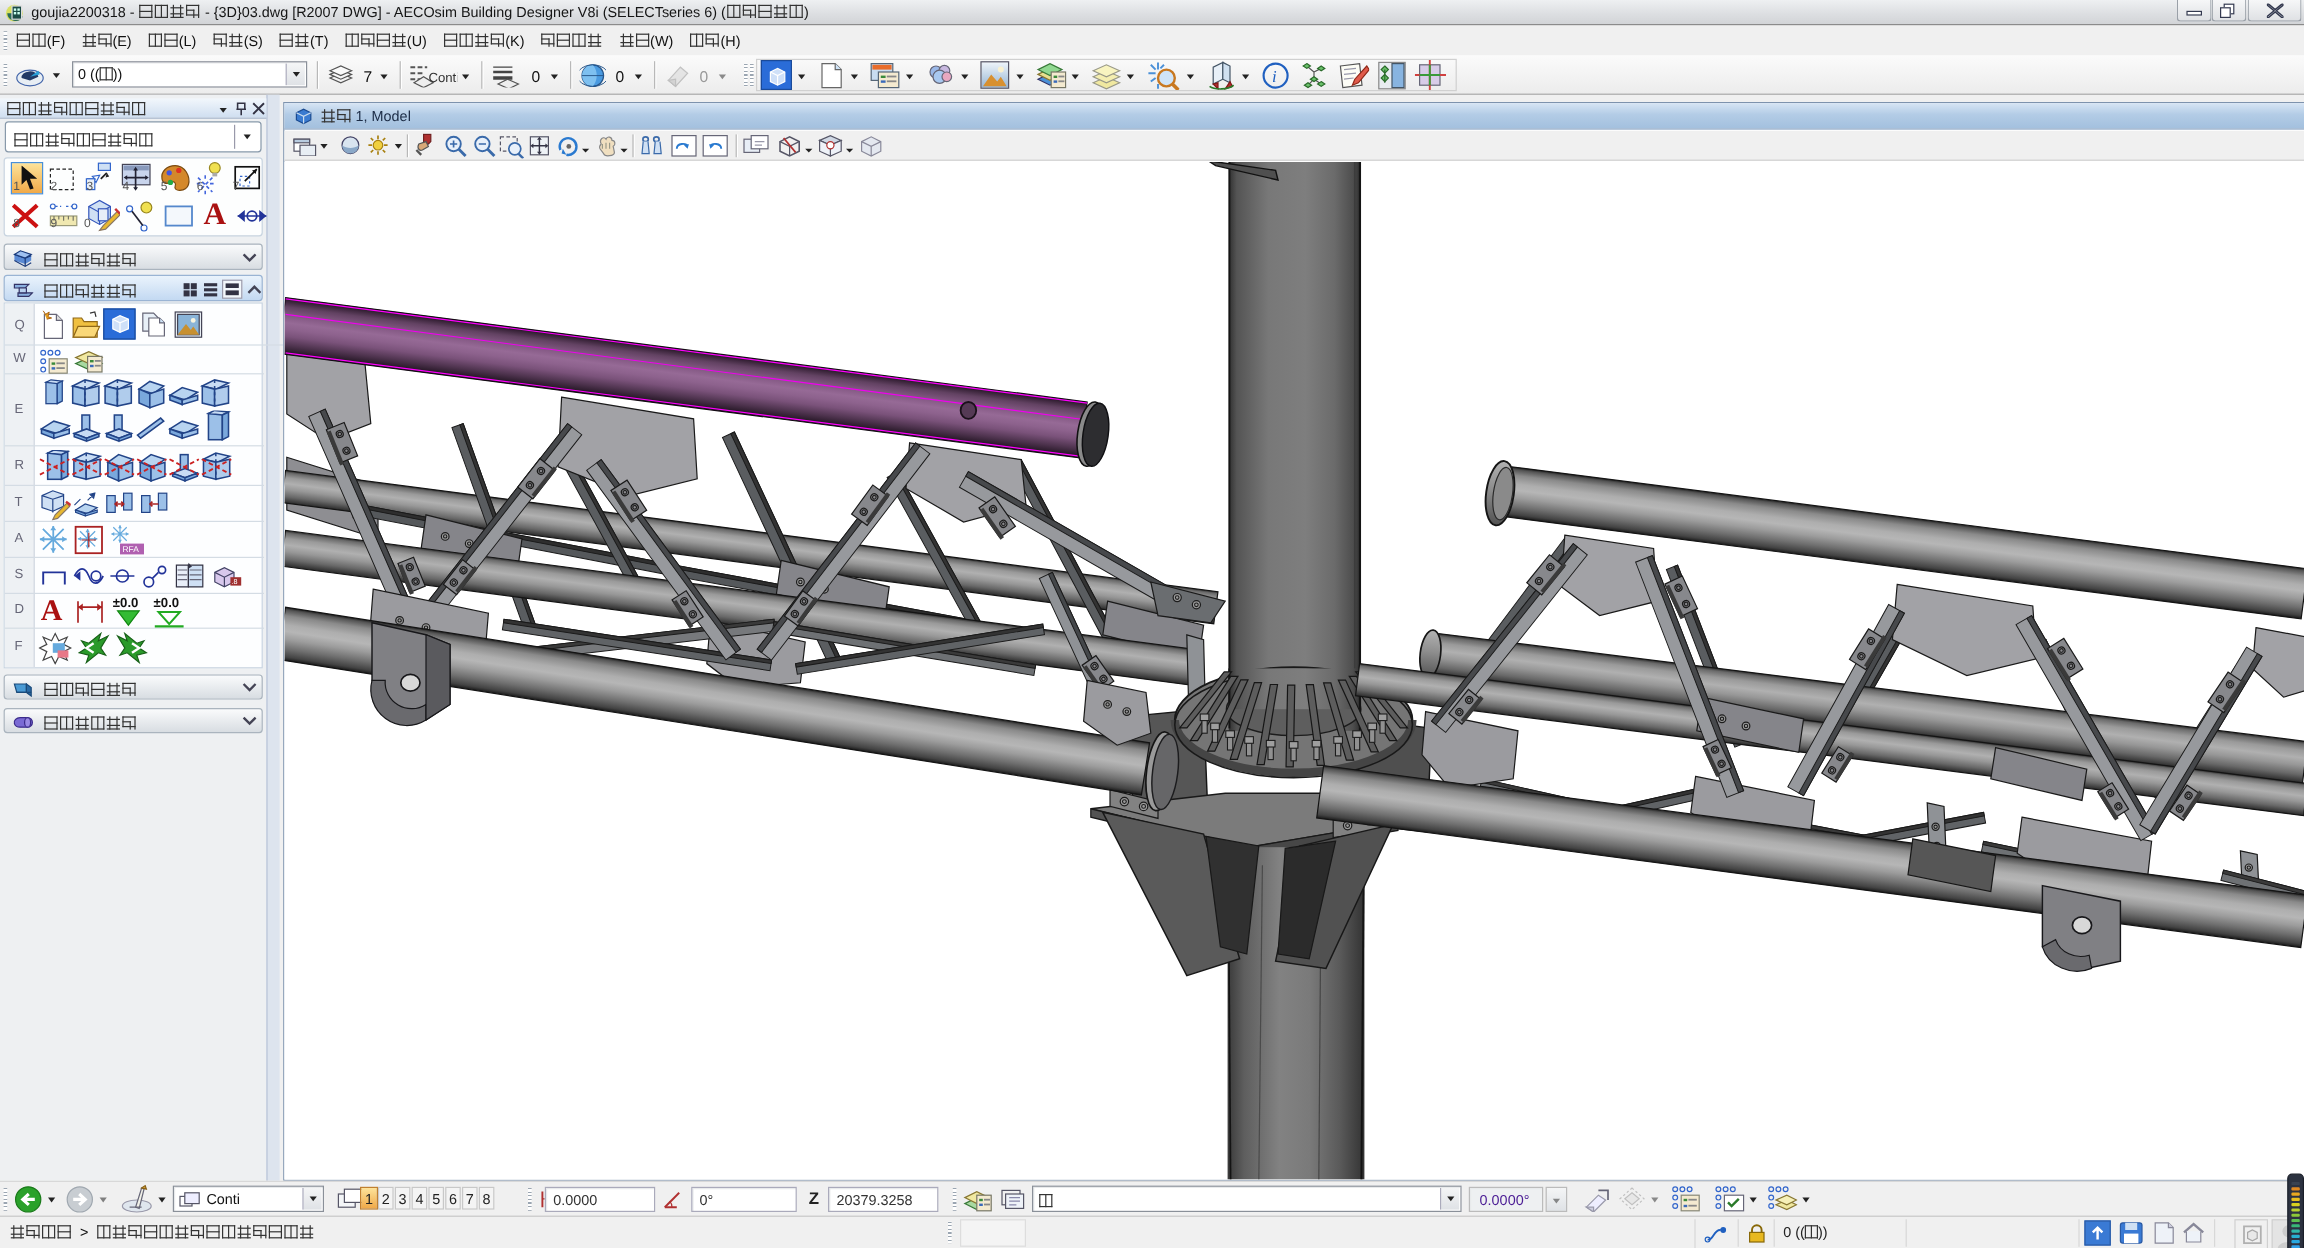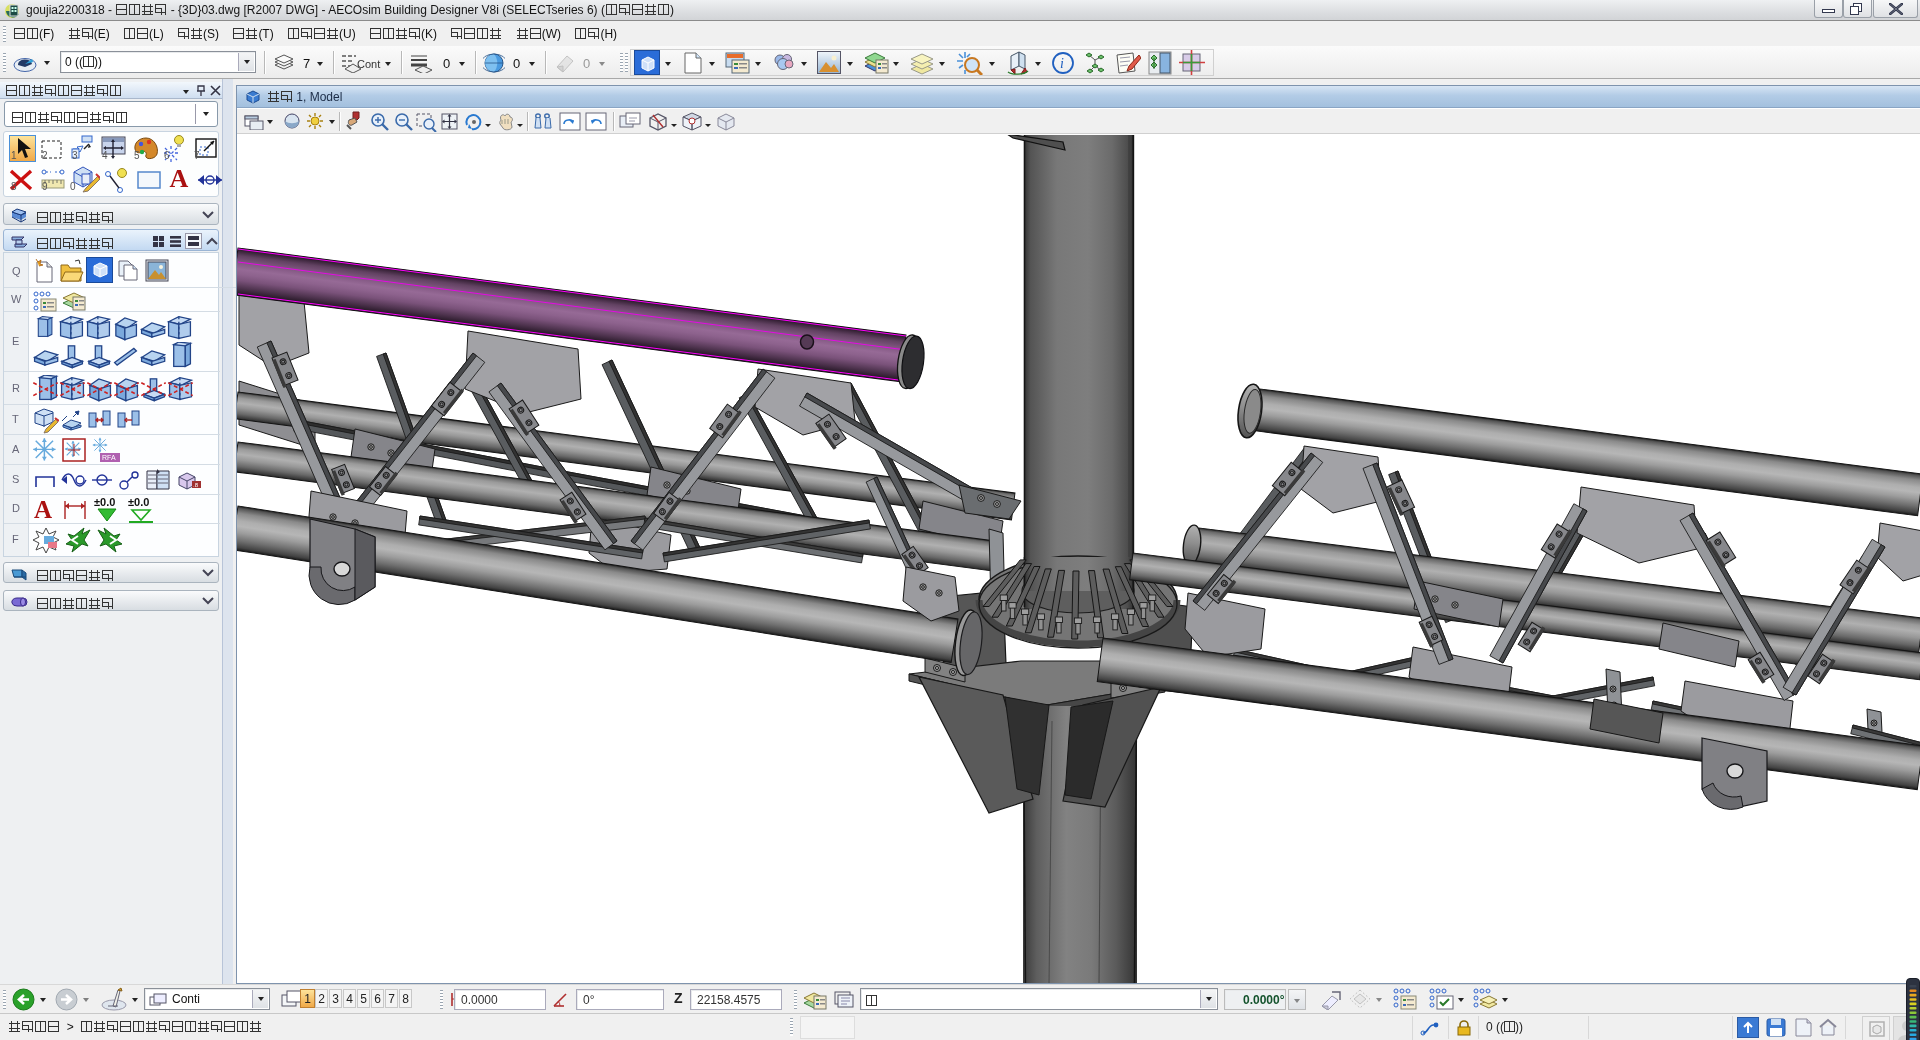--- a/index.html
+++ b/index.html
@@ -1402,21 +1402,21 @@
   <svg class="abs" style="left:552px;top:6px" width="20" height="17" viewBox="0 0 20 17">
       <path d="M2 15 14 3" stroke="#b03030" stroke-width="1.6"></path>
       <path d="M2 15h10" stroke="#b03030" stroke-width="1.6"></path>
       <path d="M8 15a7 7 0 0 0-2-5" fill="none" stroke="#b03030"></path>
     </svg>
   <div class="combo" style="left:576px;top:4px;width:88px;height:21px;border-color:#aab;">
       <div class="abs" style="left:6px;top:3px;color:#333;">0°</div>
     </div>
   <div class="abs" style="left:674px;top:5px;font-size:14px;font-weight:bold;color:#222;">Z</div>
   <div class="combo" style="left:690px;top:4px;width:92px;height:21px;border-color:#aab;">
-      <div class="abs" style="left:6px;top:3px;color:#333;">22158.4575</div>
+      <div class="abs" style="left:6px;top:3px;color:#333;">20379.3258</div>
     </div>
   <div class="grip" style="left:794px;top:5px;height:19px;"></div>
   <svg class="abs" style="left:802px;top:2px" width="26" height="24" viewBox="0 0 26 24">
       <path d="M2 16l10-5 10 5-10 5z" fill="#a8d8a0" stroke="#3a7a3a"></path>
       <path d="M2 11l10-5 10 5-10 5z" fill="#f0e8a0" stroke="#887733"></path>
       <rect x="12" y="9" width="12" height="13" fill="#f4ead0" stroke="#776"></rect>
       <rect x="14" y="12" width="3" height="2" fill="#3a8a3a"></rect>
       <rect x="14" y="16" width="3" height="2" fill="#3a6aba"></rect>
       <rect x="18" y="12" width="5" height="1.5" fill="#888"></rect>
       <rect x="18" y="16" width="5" height="1.5" fill="#888"></rect>
@@ -1426,21 +1426,21 @@
       <rect x="4" y="6" width="15" height="12" fill="#eef2f8" stroke="#556"></rect>
       <path d="M7 9h9M7 12h9M7 15h6" stroke="#88a"></path>
     </svg>
   <div class="combo" style="left:860px;top:3px;width:358px;height:22px;">
     <div class="abs" style="left:5px;top:5px;"><span class="cja" style="margin:0"></span></div>
     <div class="cmbtn">
         <span class="dda"></span>
       </div>
   </div>
   <div class="combo" style="left:1224px;top:4px;width:62px;height:21px;background:#eef0f2;border-color:#bbb;">
-      <div class="abs" style="left:18px;top:3px;color:#14532d;font-weight:bold;">0.0000°</div>
+      <div class="abs" style="left:8px;top:3px;color:#4c1d95;">0.0000°</div>
     </div>
   <div class="abs" style="left:1288px;top:4px;width:18px;height:21px;background:linear-gradient(#f4f5f6,#dfe2e6);border:1px solid #bbb;">
       <span class="dda abs" style="left:5px;top:9px;opacity:.5"></span>
     </div>
   <svg class="abs" style="left:1318px;top:3px" width="24" height="22" viewBox="0 0 24 22">
       <path d="M4 18 14 8l6 4-10 10z" fill="#eef" stroke="#99a"></path>
       <path d="M4 18l6 0 0 4z" fill="#ccd" stroke="#99a"></path>
       <path d="M14 4h8v8" fill="none" stroke="#667" stroke-width="1.4"></path>
     </svg>
   <svg class="abs" style="left:1348px;top:3px" width="24" height="22" viewBox="0 0 24 22" opacity=".45">

